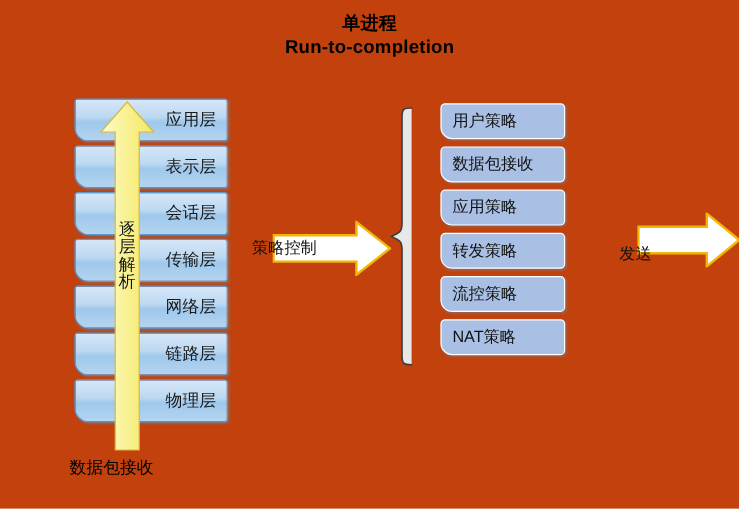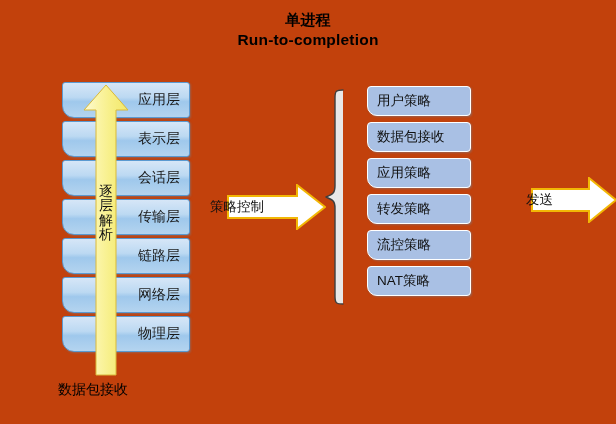--- a/index.html
+++ b/index.html
@@ -159,21 +159,21 @@
     width: 99px;
     height: 46px;
   }
   #arrow-policy-control .h-arrow-label { left: 7px; }
   #arrow-send {
     left: 507px;
     top: 177px;
     width: 86px;
     height: 46px;
   }
-  #arrow-send .h-arrow-label { left: 19px; }
+  #arrow-send .h-arrow-label { left: 9px; margin-top: 12px; }
 </style>
 </head>
 <body>
 
 <div id="canvas">
 
   <div class="title-block">
     <div class="title-line">单进程</div>
     <div class="title-line latin">Run-to-completion</div>
   </div>
@@ -185,24 +185,24 @@
     <div class="osi-layer">
       <span class="osi-label">表示层</span>
     </div>
     <div class="osi-layer">
       <span class="osi-label">会话层</span>
     </div>
     <div class="osi-layer">
       <span class="osi-label">传输层</span>
     </div>
     <div class="osi-layer">
+      <span class="osi-label">网络层</span>
+    </div>
+    <div class="osi-layer">
       <span class="osi-label">链路层</span>
-    </div>
-    <div class="osi-layer">
-      <span class="osi-label">网络层</span>
     </div>
     <div class="osi-layer">
       <span class="osi-label">物理层</span>
     </div>
   </div>
 
   <div class="up-arrow">
     <svg width="48" height="292" viewBox="0 0 48 292">
       <defs>
         <linearGradient id="upArrowGrad" x1="0" y1="0" x2="1" y2="0">

